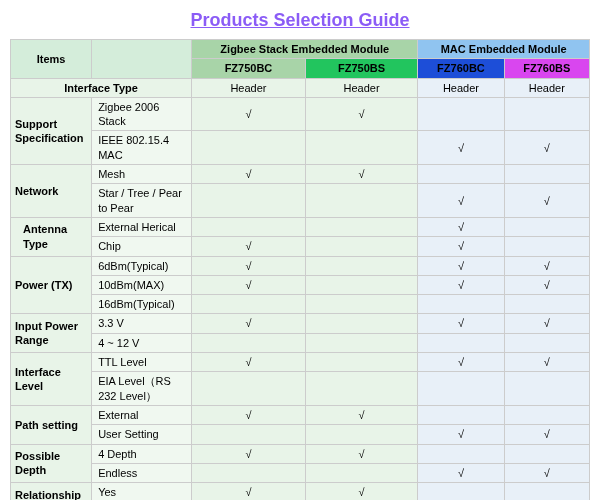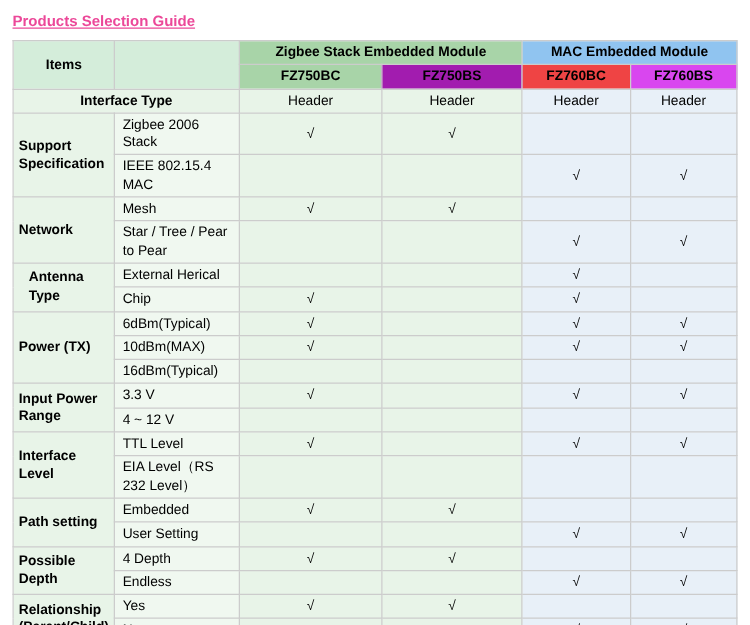--- a/index.html
+++ b/index.html
@@ -4,25 +4,26 @@
   <style>
     * { box-sizing: border-box; margin: 0; padding: 0; }
     body {
       font-family: Arial, sans-serif;
       font-size: 11px;
       background: #fff;
       padding: 10px;
       width: 600px;
     }
     h1 {
-      font-size: 12px;
+      font-size: 18px;
       font-weight: bold;
       text-decoration: underline;
       margin-bottom: 8px;
-      color: #ec4899;
+      color: #8b5cf6;
+      text-align: center;
     }
     table {
       width: 100%;
       border-collapse: collapse;
       border: 1px solid #ccc;
     }
     th, td {
       border: 1px solid #ccc;
       text-align: center;
       padding: 2px 4px;
@@ -40,22 +41,22 @@
     .header-zigbee {
       background: #a8d4a8;
       font-weight: bold;
       margin-top: 36px;
     }
     .header-mac {
       background: #90c4f0;
       font-weight: bold;
     }
     .col-fz750bc { background: #a8d4a8; }
-    .col-fz750bs { background: #a21caf; }
-    .col-fz760bc { background: #ef4444; }
+    .col-fz750bs { background: #22c55e; }
+    .col-fz760bc { background: #1d4ed8; }
     .col-fz760bs { background: #d946ef; }
     .row-label {
       background: #e8f4e8;
       font-weight: bold;
       text-align: left;
       padding-left: 4px;
       margin-top: 16px;
     }
     .row-sub {
       background: #f0f8f0;
@@ -187,21 +188,21 @@
       </tr>
       <tr>
         <td class="row-sub">EIA Level（RS 232 Level）</td>
         <td class="col-fz750bc cell-green"></td>
         <td class="col-fz750bs cell-green"></td>
         <td class="col-fz760bc cell-blue"></td>
         <td class="col-fz760bs cell-blue"></td>
       </tr>
       <tr>
         <td rowspan="2" class="row-label" style="white-space: pre-line;">Path setting</td>
-        <td class="row-sub">Embedded</td>
+        <td class="row-sub">External</td>
         <td class="col-fz750bc cell-green">√</td>
         <td class="col-fz750bs cell-green">√</td>
         <td class="col-fz760bc cell-blue"></td>
         <td class="col-fz760bs cell-blue"></td>
       </tr>
       <tr>
         <td class="row-sub">User Setting</td>
         <td class="col-fz750bc cell-green"></td>
         <td class="col-fz750bs cell-green"></td>
         <td class="col-fz760bc cell-blue">√</td>

